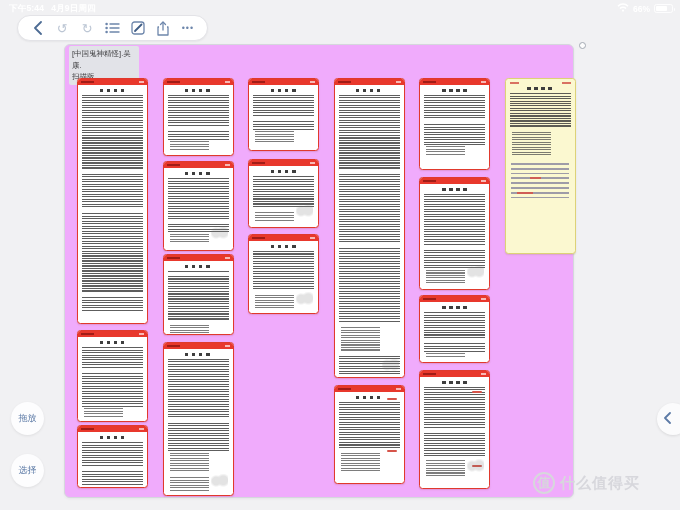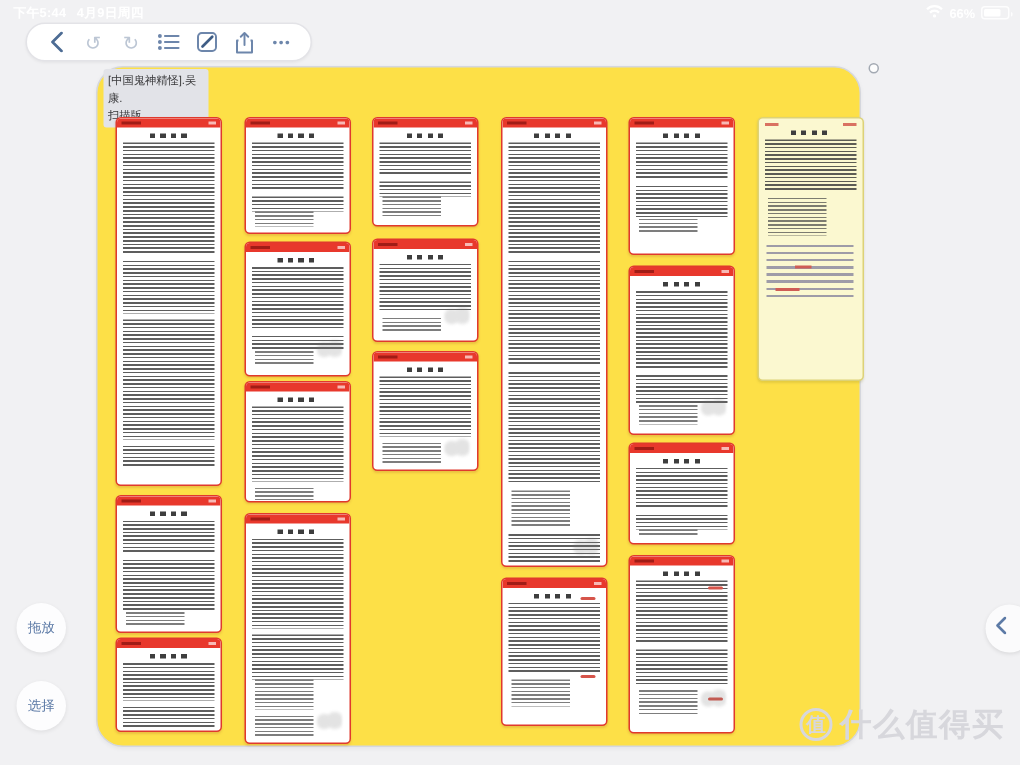--- a/index.html
+++ b/index.html
@@ -38,21 +38,21 @@
   }
   .tbicon { display:flex; align-items:center; justify-content:center;
     width:16px; height:16px; color:#6d86ab; }
   .tbicon.dim { color:#bcc6d4; }
   .tbicon.dark { color:#4d6c94; }
   .tbicon svg { display:block; }
   .glyph { font-size:13px; line-height:13px; }
   
   .canvas {
     position:absolute; left:64px; top:44px; width:510px; height:454px;
-    background:#fde047; border:1px solid #d5d7dd; border-radius:18px;
+    background:#f0abfc; border:1px solid #d5d7dd; border-radius:6px;
     box-shadow:0 1px 3px rgba(0,0,0,.05);
   }
   .grabber {
     position:absolute; left:514px; top:-3px; width:7px; height:7px;
     border-radius:50%; background:#fdfdfd; border:1px solid #a3a9b2;
   }
   .doc-title {
     position:absolute; left:4px; top:1px; width:70px;
     background:#e2e3e8; border-radius:2px; padding:2px 3px;
     font-size:7.5px; line-height:11.5px; color:#38383a;
@@ -109,21 +109,21 @@
   }
   
   .watermark {
     position:absolute; left:533px; top:470px; height:26px;
     display:flex; align-items:center; gap:5px;
     color:#d7d7dc; pointer-events:none;
   }
   .wm-badge { width:22px; height:22px; border:2px solid #d7d7dc; border-radius:50%;
     display:flex; align-items:center; justify-content:center;
     font-size:13px; font-weight:bold; }
-  .wm-text { font-size:21px; font-weight:bold; letter-spacing:1px; }
+  .wm-text { font-size:15px; font-weight:bold; letter-spacing:1px; }
 </style>
 </head>
 <body>
 
 <div class="statusbar-left">
   <span>下午5:44</span><span>4月9日周四</span>
 </div>
 <div class="statusbar-right">
   <span>
     <svg width="12" height="9" viewBox="0 0 12 9">

